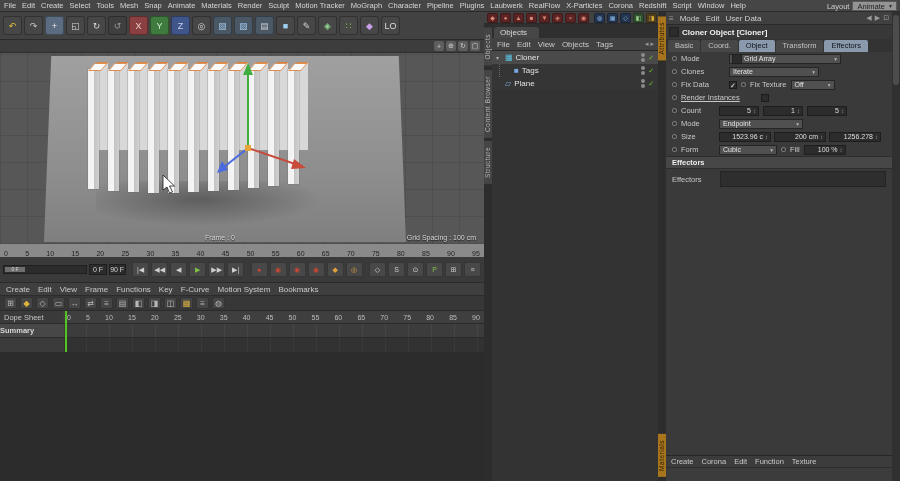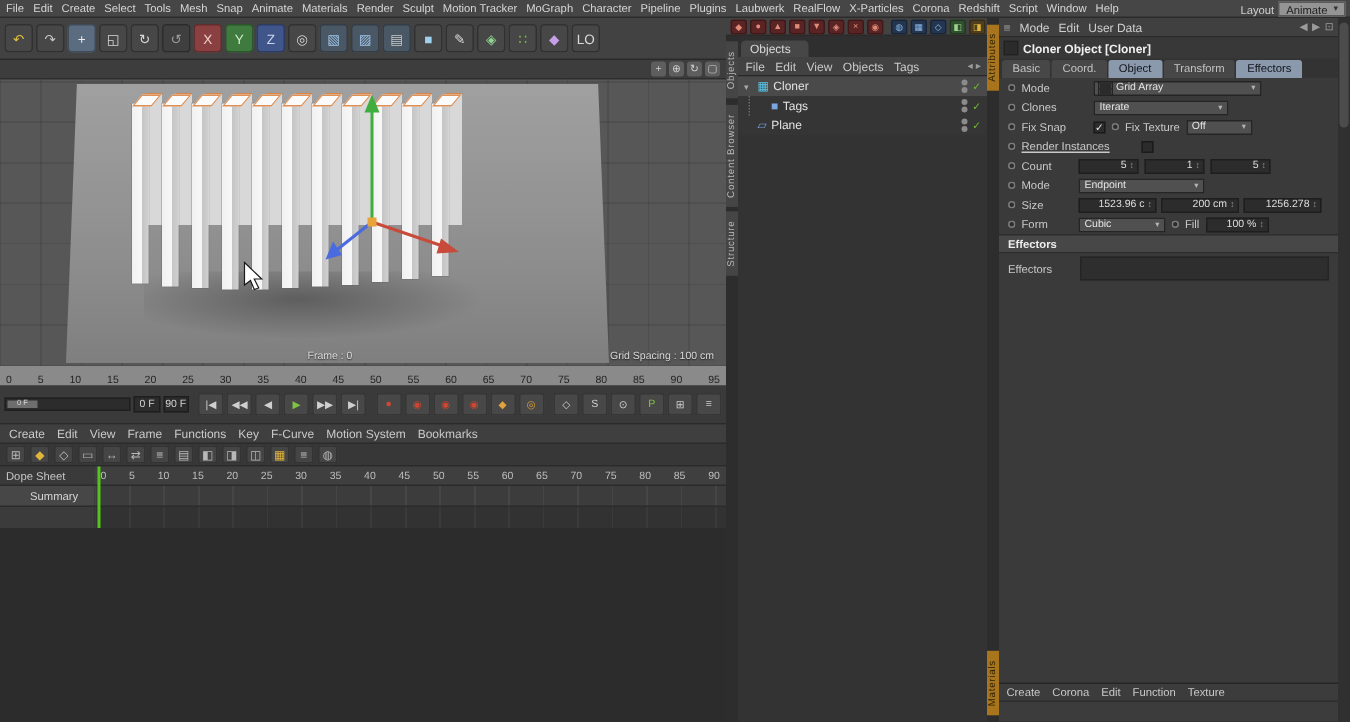--- a/index.html
+++ b/index.html
@@ -84,21 +84,21 @@
              align-items:center; justify-content:center; font-size:8px;
              box-shadow:inset 0 0 0 1px rgba(0,0,0,.25); }
   .ds-corner { position:absolute; left:0; top:311px; width:63px; height:13px; background:#3a3a3a;
                font-size:7.5px; color:#c6c6c6; display:flex; align-items:center; padding-left:4px;
                border-bottom:1px solid #2b2b2b; }
   .ds-ruler { position:absolute; left:63px; top:311px; width:421px; height:13px; background:#3f3f3f;
               border-bottom:1px solid #2b2b2b; display:flex; justify-content:space-between;
               align-items:center; padding:0 4px; font-size:7px; color:#bdbdbd; }
   .ds-row-label { position:absolute; left:0; top:324px; width:63px; height:14px; background:#474747;
               border-bottom:1px solid #2b2b2b; font-size:7.5px; color:#d6d6d6; display:flex;
-              align-items:center; padding-left:20px; }
+              align-items:center; padding-left:0;font-weight:bold; }
   .ds-row-track { position:absolute; left:63px; top:324px; width:421px; height:14px; background:#3c3c3c;
               border-bottom:1px solid #2b2b2b;
               background-image:repeating-linear-gradient(90deg, rgba(255,255,255,.05) 0 1px, transparent 1px 23px); }
   .ds-below { position:absolute; left:63px; top:338px; width:421px; height:14px; background:#323232;
               background-image:repeating-linear-gradient(90deg, rgba(255,255,255,.04) 0 1px, transparent 1px 23px); }
   .ds-below-label { position:absolute; left:0; top:338px; width:63px; height:14px; background:#3b3b3b; }
   .playhead { position:absolute; left:65px; top:311px; width:2px; height:41px; background:#54c520; z-index:3; }
   .ds-empty { position:absolute; left:0; top:352px; width:484px; height:129px; background:#2c2c2c; }
 
   
@@ -547,21 +547,21 @@
       <span class="pcircle"></span>
       <span class="plabel">Clones</span>
       <span class="pselect" style="width:90px;">
         <span>Iterate</span>
         <span class="arr">▾</span>
       </span>
     </div>
 
     <div class="prow">
       <span class="pcircle"></span>
-      <span class="plabel">Fix Snap</span>
+      <span class="plabel">Fix Data</span>
       <span class="pcheck">✓</span>
       <span class="pcircle"></span>
       <span>Fix Texture</span>
       <span class="pselect" style="width:44px;">
         <span>Off</span>
         <span class="arr">▾</span>
       </span>
     </div>
 
     <div class="prow">

